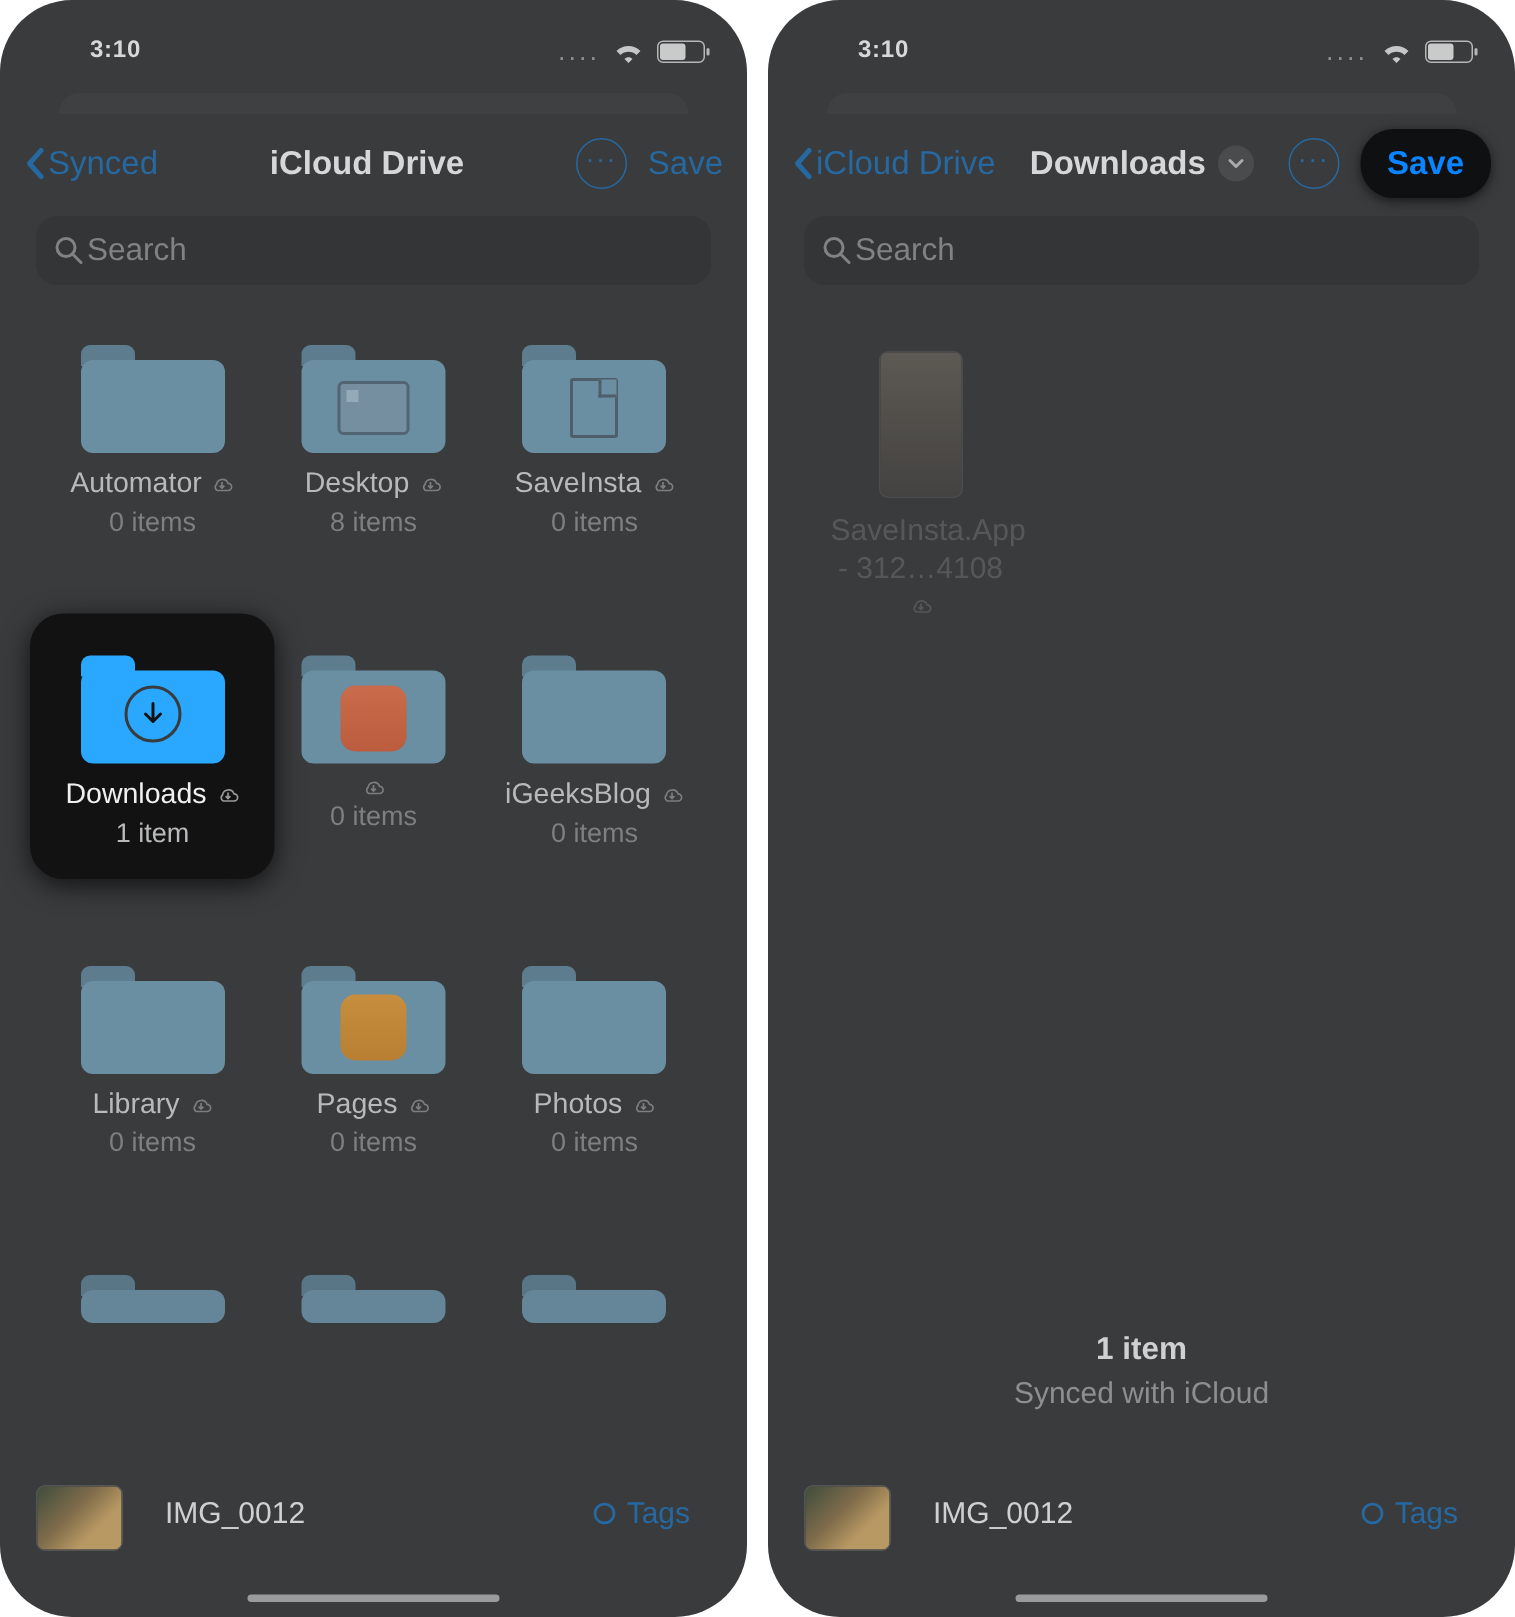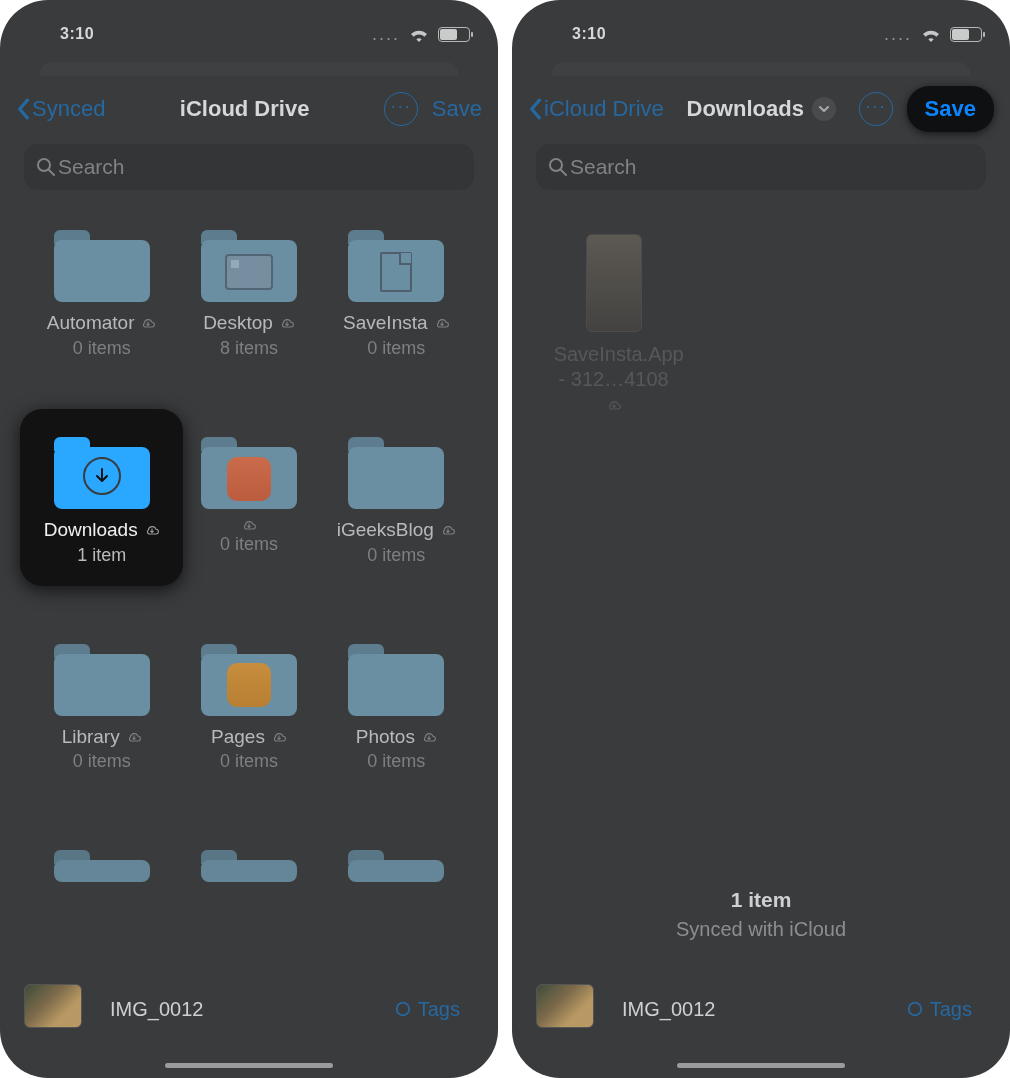--- a/index.html
+++ b/index.html
@@ -61,21 +61,21 @@
 
   .file-item { display:flex; flex-direction:column; align-items:center; text-align:center; }
   .file-thumb { width:56px; height:98px; background:linear-gradient(#7a7266,#4d4a45); border-radius:6px; border:1px solid #5a5a58; }
   .file-name { color:#6e6f70; font-size:20px; margin-top:10px; line-height:1.25; width:120px; }
   .file-cloud { display:inline-block; }
 
   .status-center { position:absolute; left:0; right:0; top:888px; text-align:center; }
   .sc-items { color:#cfd0d1; font-size:21px; font-weight:600; }
   .sc-sync { color:#8d8e8f; font-size:20px; margin-top:6px; }
 
-  .bottom-bar { position:absolute; bottom:44px; left:24px; right:24px; display:flex; align-items:flex-start; gap:14px; }
+  .bottom-bar { position:absolute; bottom:44px; left:24px; right:24px; display:flex; align-items:flex-end; gap:14px; }
   .thumb { width:58px; height:44px; border-radius:6px; background:linear-gradient(135deg,#3e4d3c,#7d6a4a 40%,#b89963 70%); border:1px solid #555; }
   .file-input { flex:1; background:#3a3b3d; border-radius:12px; height:50px; display:flex; align-items:center; padding:0 14px; justify-content:space-between; }
   .file-input .fname { color:#cfd0d1; font-size:20px; }
   .tags { color:#2668a0; font-size:20px; display:flex; align-items:center; gap:6px; }
   .tag-ico { width:18px; height:18px; }
 
   .home-ind { position:absolute; bottom:10px; left:50%; transform:translateX(-50%); width:168px; height:5px; background:#9a9b9c; border-radius:3px; }
 
   .panel-b .grid { grid-template-columns: repeat(3,1fr); padding-top:44px; }
 </style>

